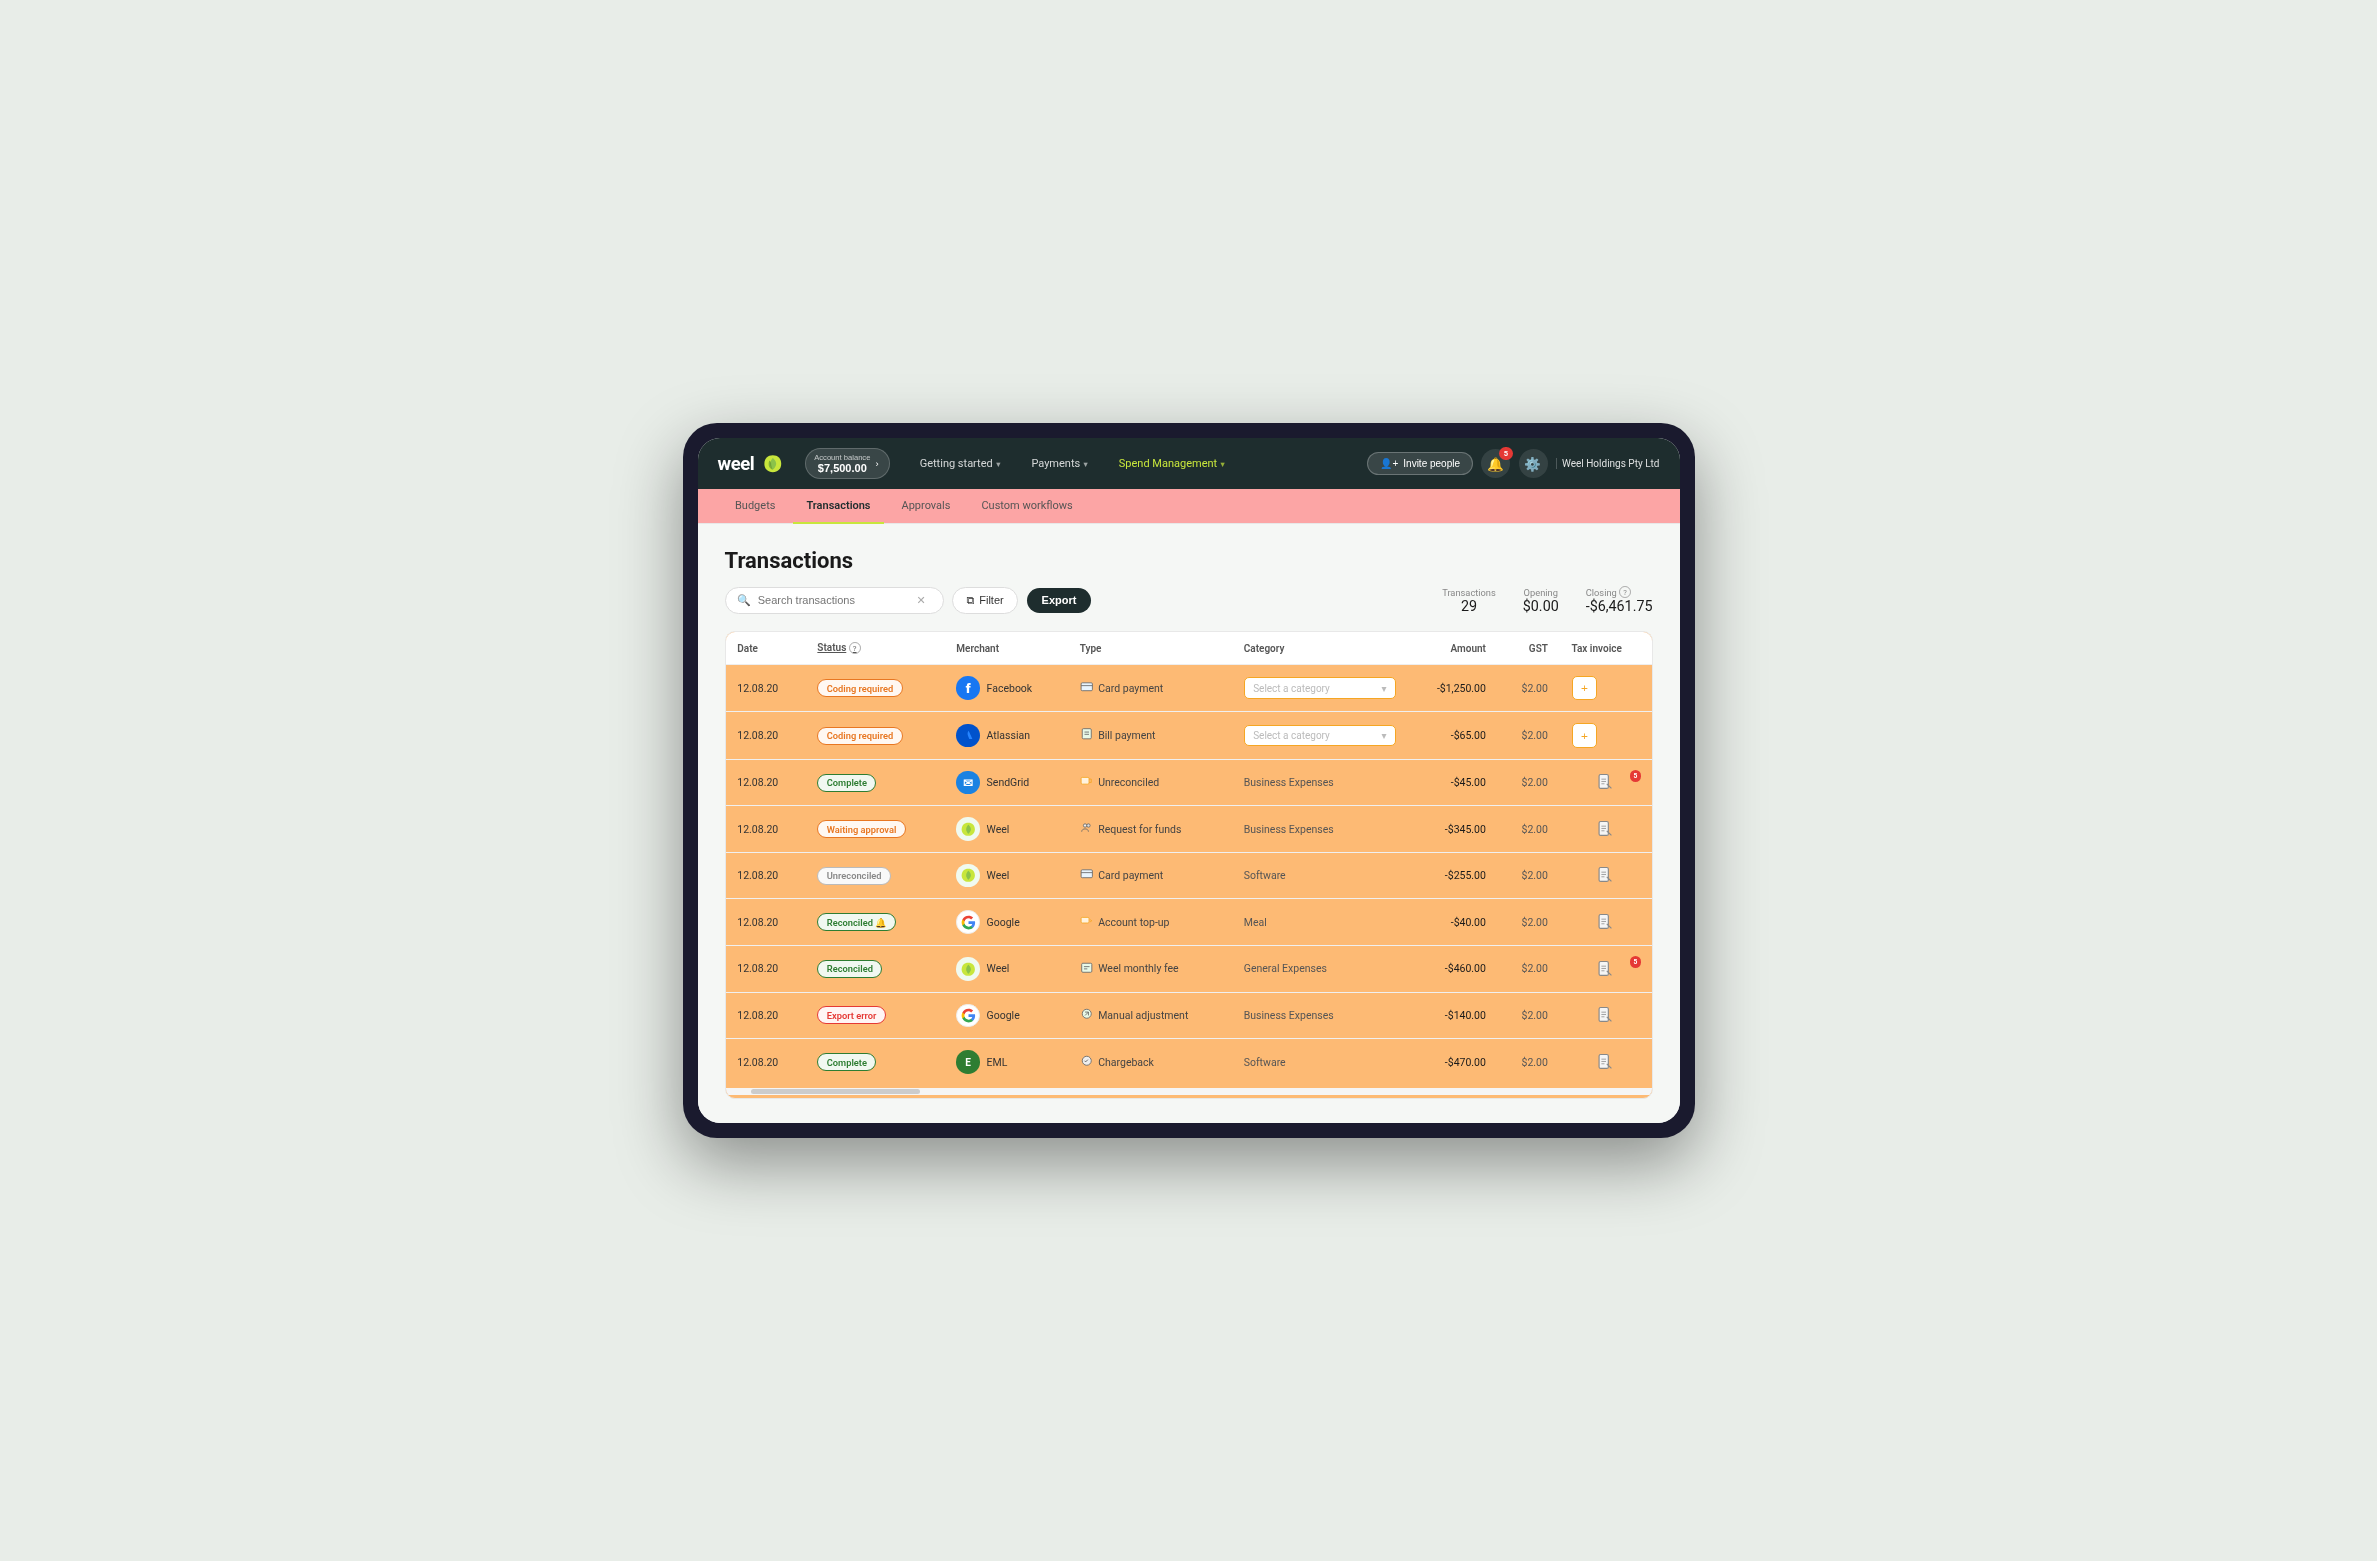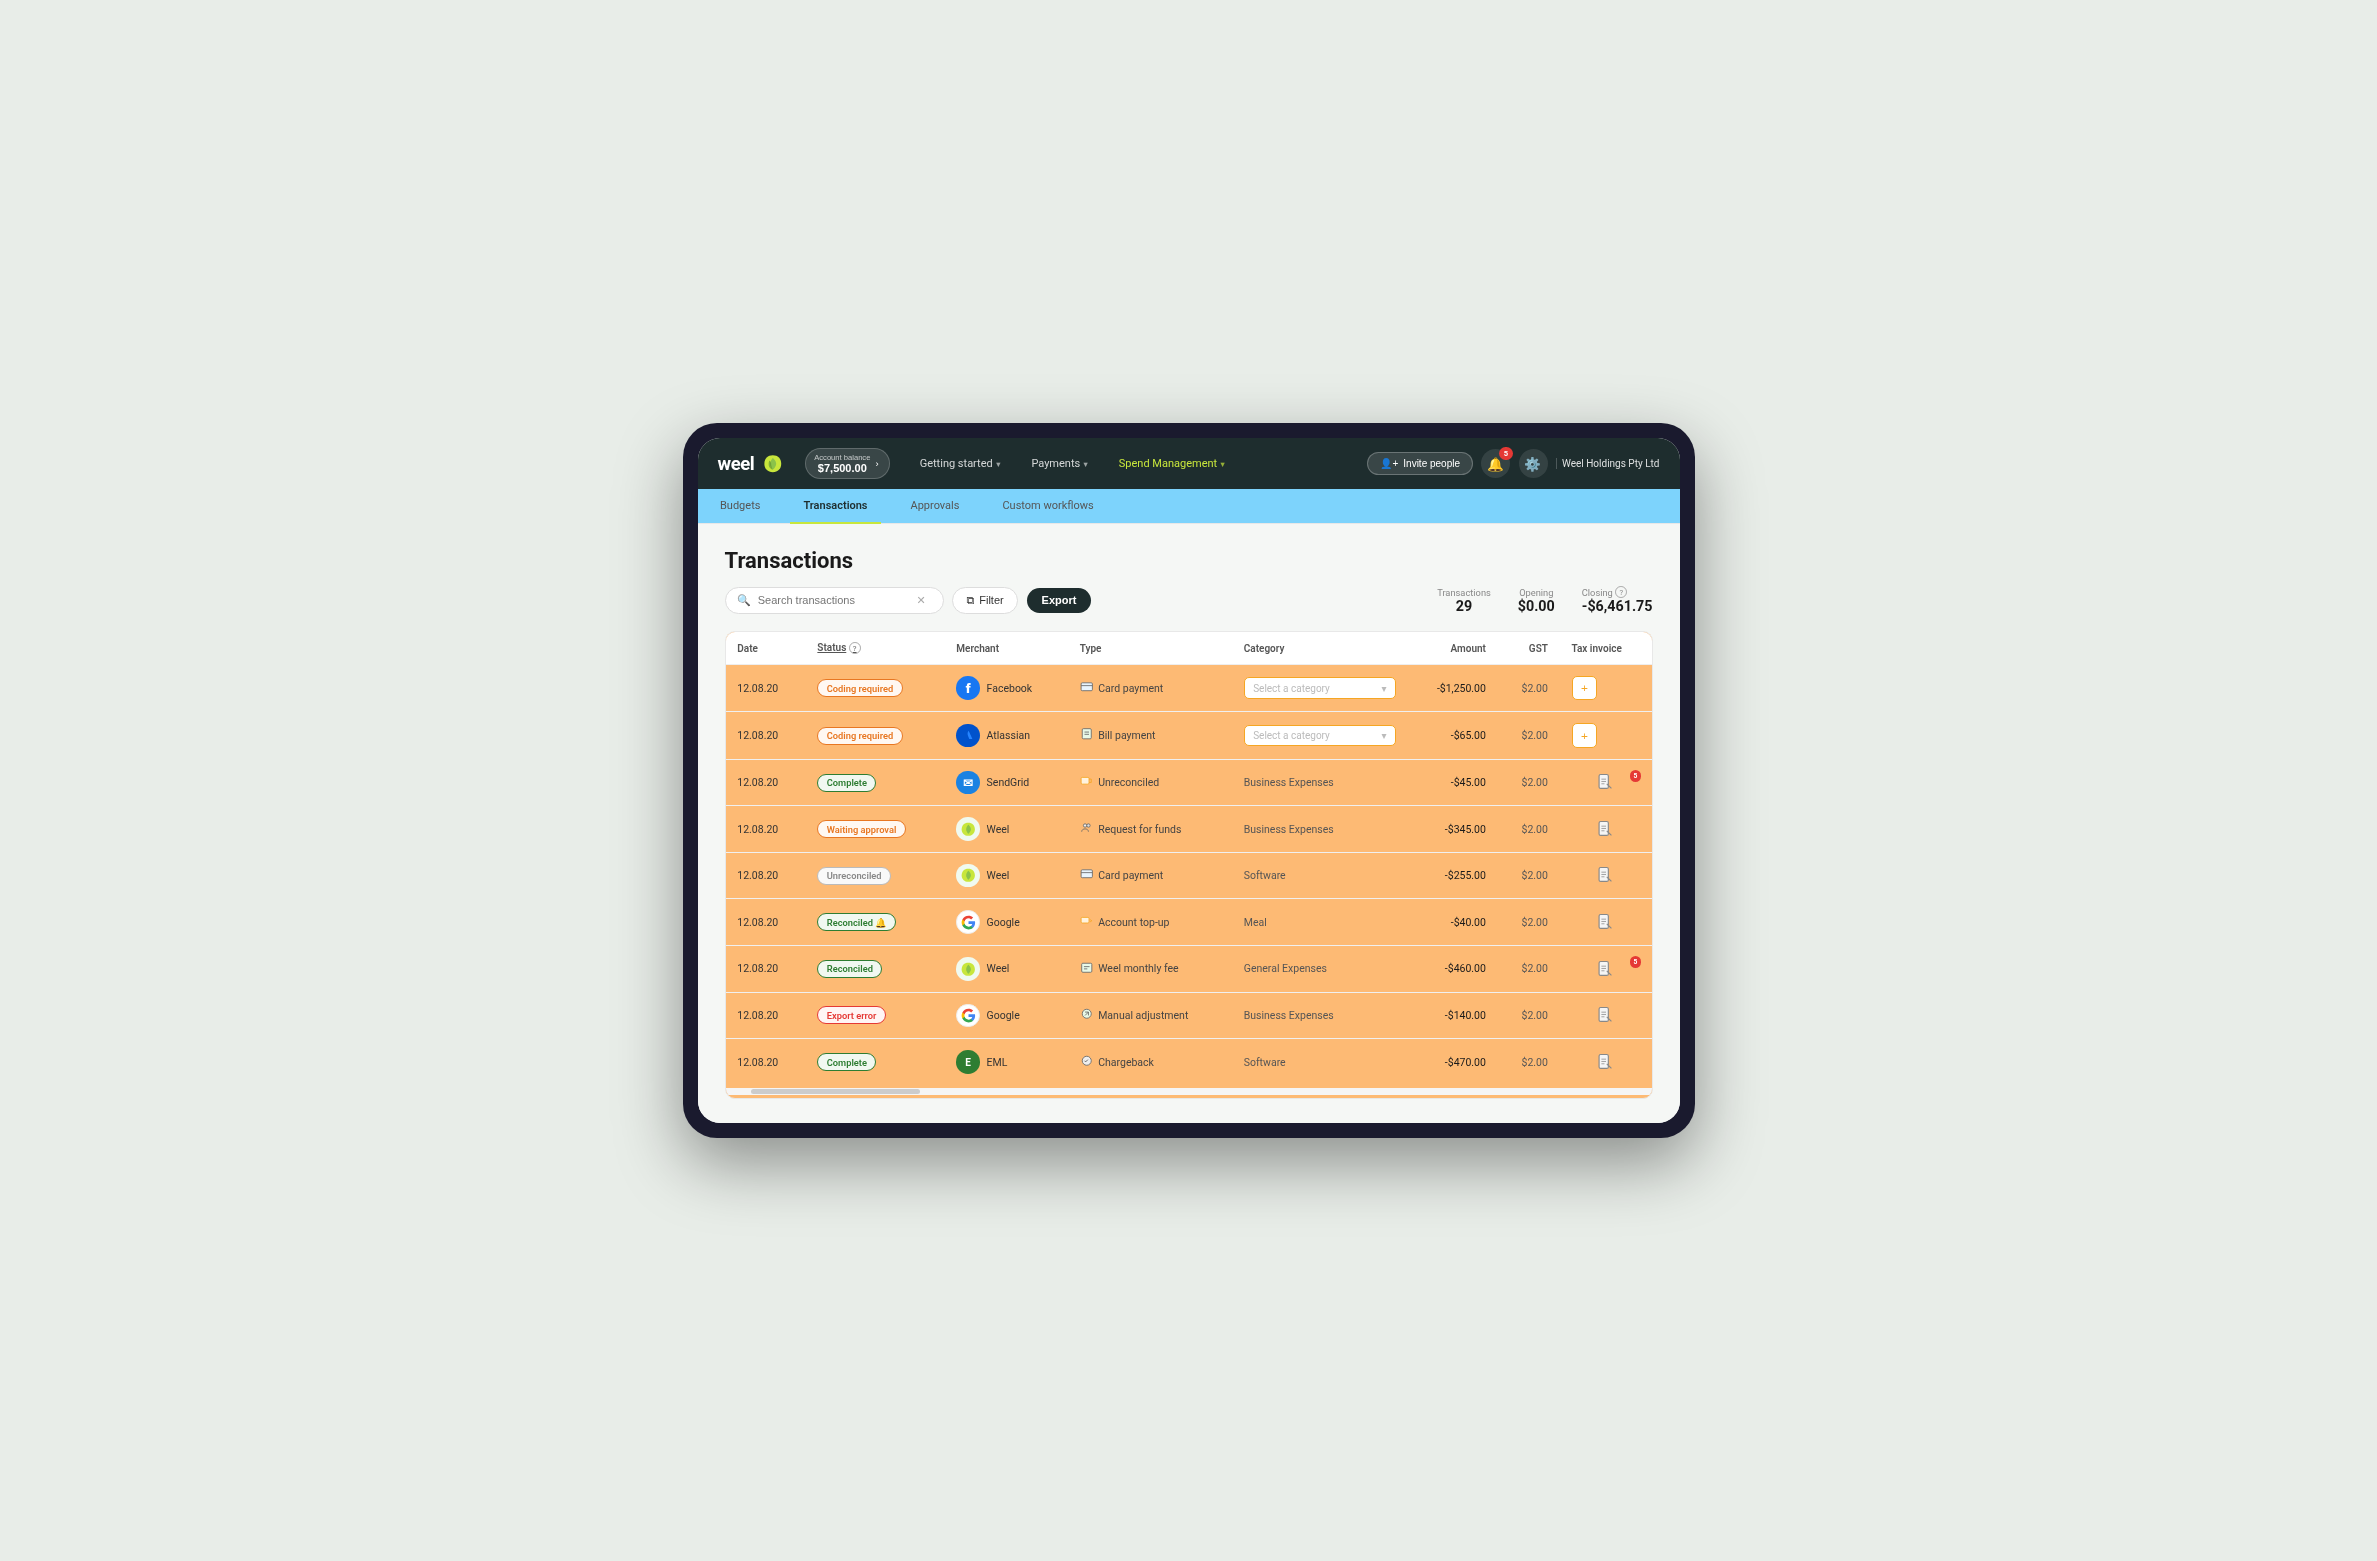--- a/index.html
+++ b/index.html
@@ -128,25 +128,25 @@
     }
     .company-name {
       color: #fff;
       font-size: 10px;
       opacity: 0.85;
       padding-left: 5px;
       border-left: 0.8px solid rgba(255,255,255,0.25);
     }
     
     .sub-nav {
-      background: #7dd3fc;
+      background: #fca5a5;
       border-bottom: 0.8px solid #e8e8e8;
       display: flex;
-      padding: 0 9px;
-      gap: 16px;
+      padding: 0 24px;
+      gap: 4px;
     }
     .sub-nav-item {
       padding: 10px 13.5px;
       font-size: 11px;
       color: #555;
       cursor: pointer;
       border-bottom: 2.5px solid transparent;
       margin-bottom: -0.8px;
     }
     .sub-nav-item.active {
@@ -215,21 +215,21 @@
       font-weight: 600;
     }
     .stats-area {
       margin-left: auto;
       display: flex;
       gap: 27px;
       align-items: center;
     }
     .stat-item { text-align: center; }
     .stat-label { font-size: 9.3px; color: #888; }
-    .stat-value { font-size: 14.3px; font-weight: 700; color: #1a1a1a; }
+    .stat-value { font-size: 14.3px; font-weight: 400; color: #1a1a1a; }
     
     .table-container {
       background: #fdba74;
       border-radius: 10px;
       border: 0.8px solid #e8e8e8;
       overflow: hidden;
     }
     table {
       width: 100%;
       border-collapse: collapse;

